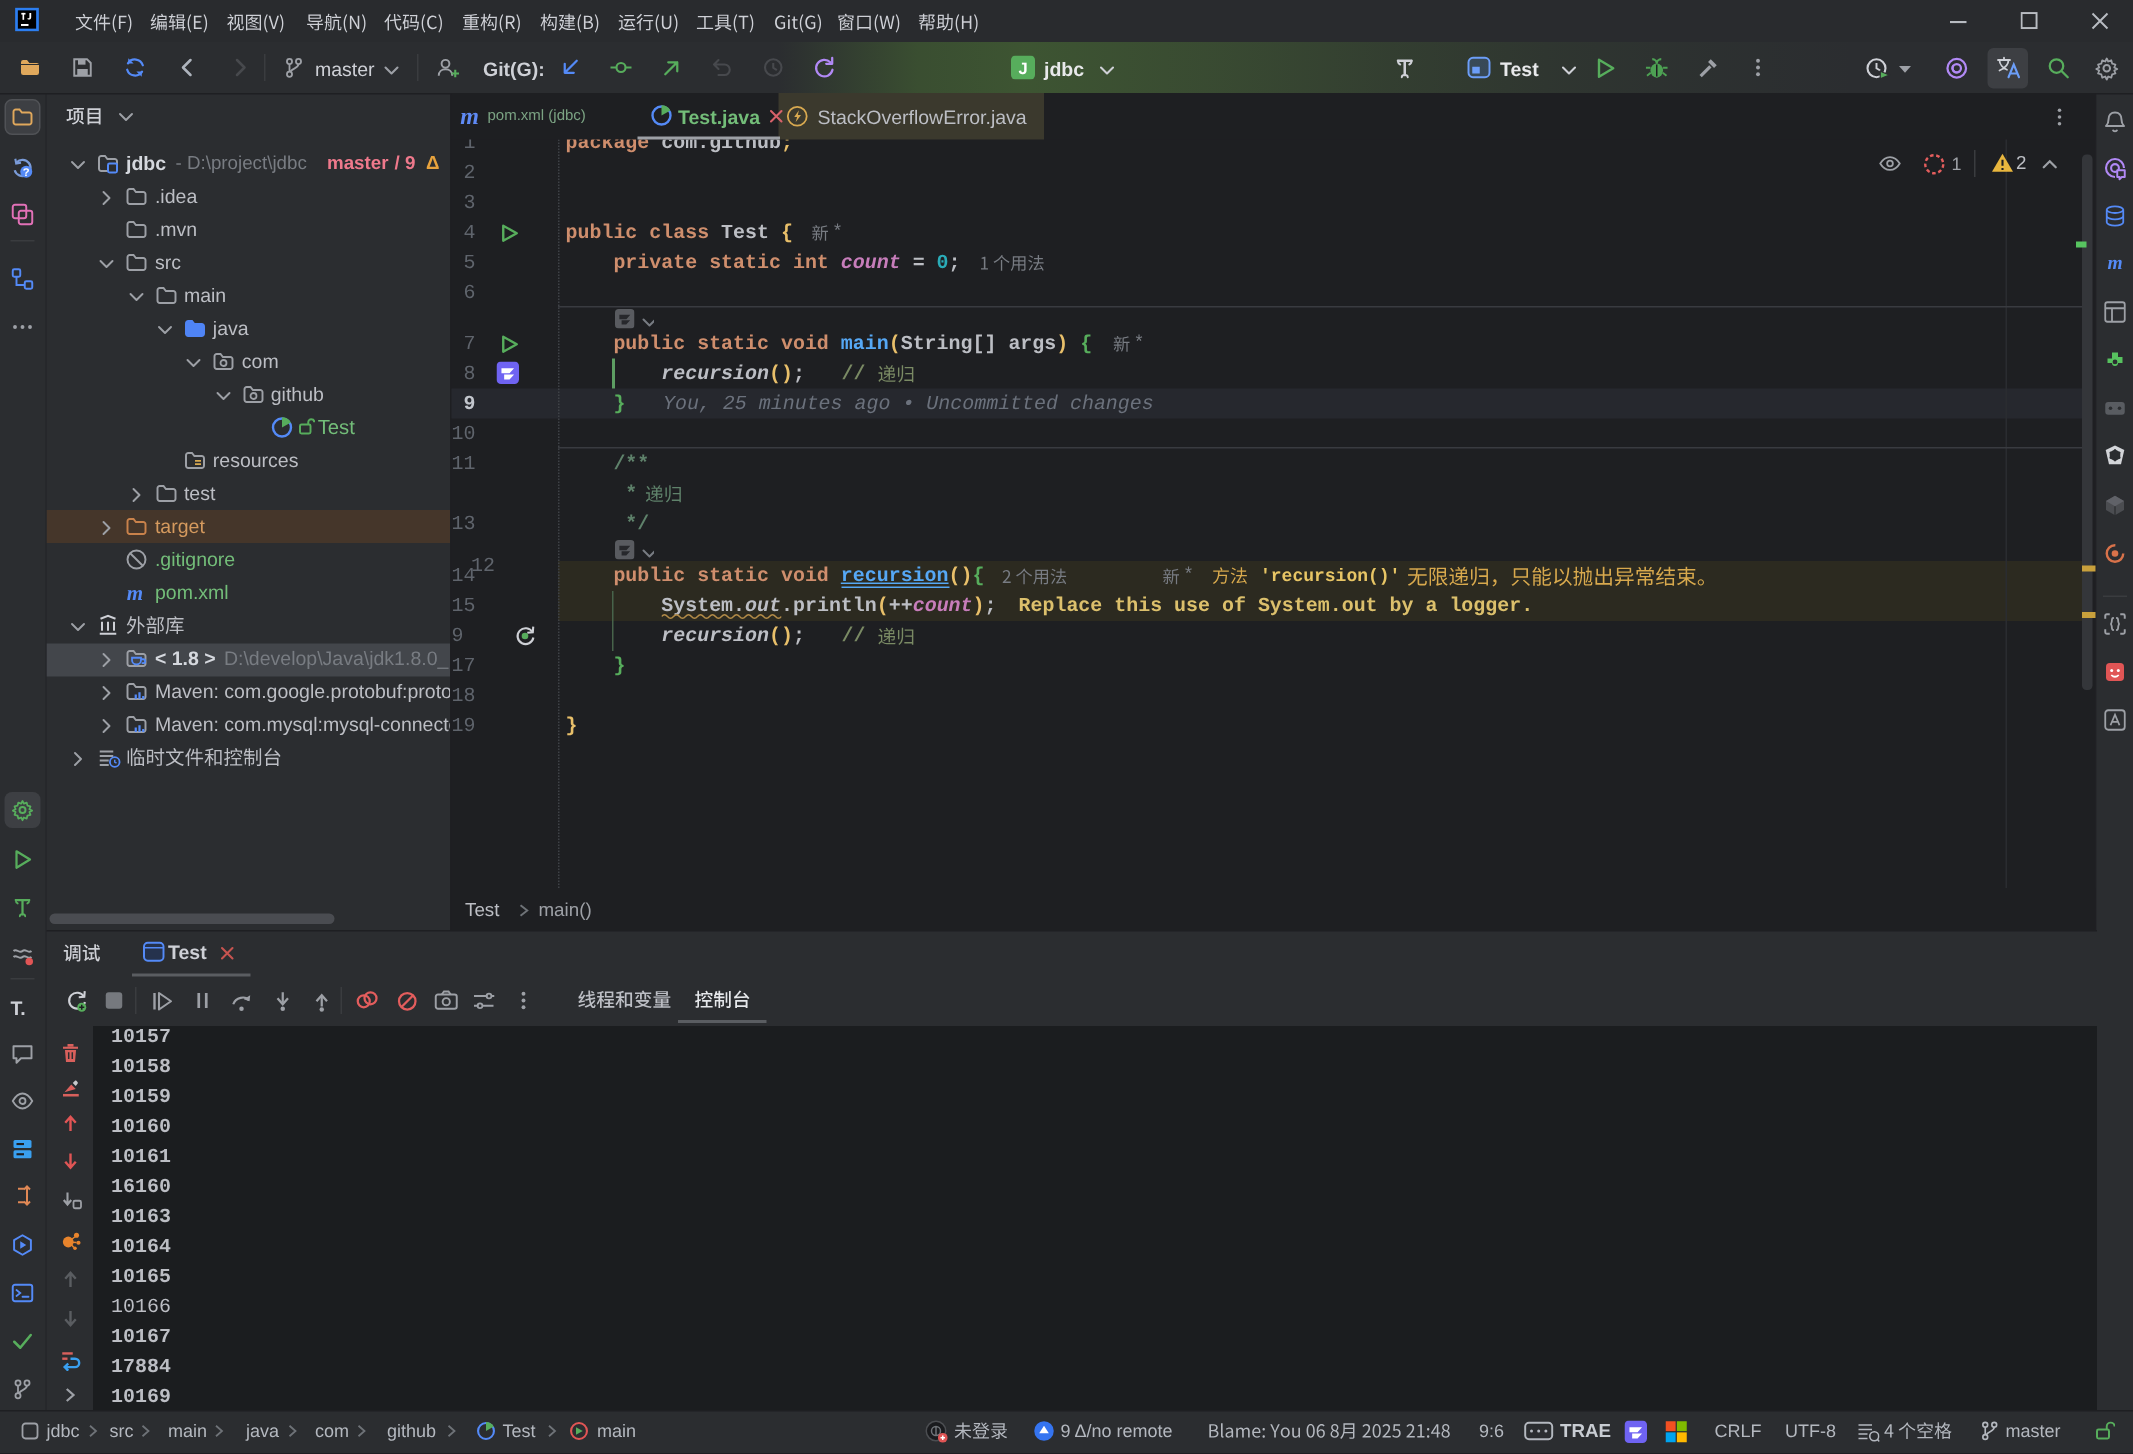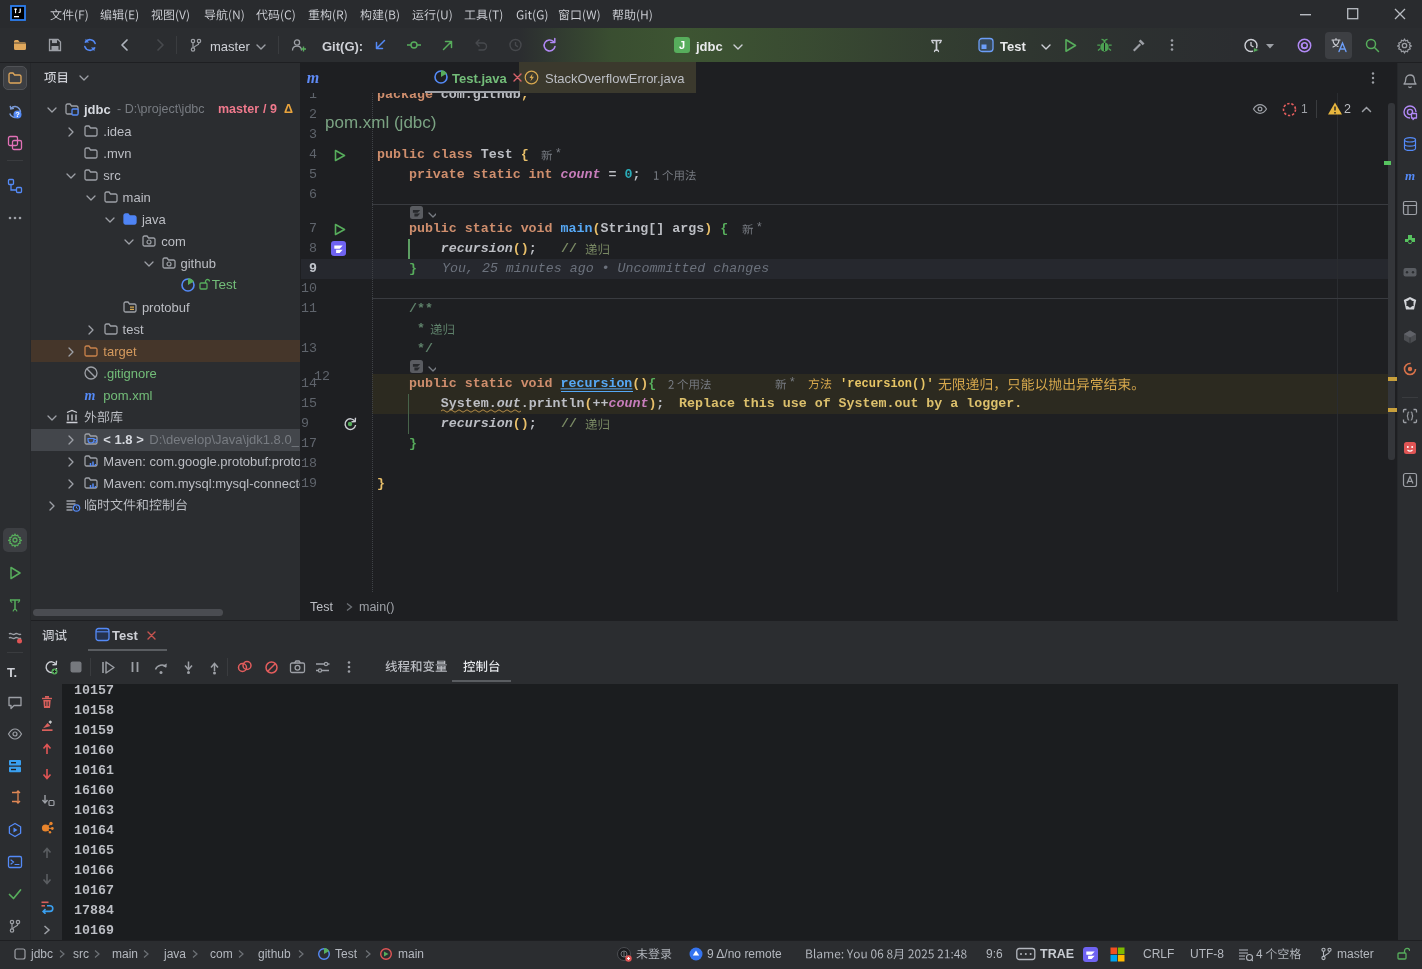--- a/index.html
+++ b/index.html
@@ -398,21 +398,21 @@
       </svg>
 <svg style="position:absolute;left:167.8px;top:215px;" width="11" height="13" viewBox="0 0 11 13">
         <rect x="1" y="5" width="7" height="6" rx="1" fill="none" stroke="#57ad5c" stroke-width="1.3"></rect>
         <path d="M6.5 5 V3.5 a2 2 0 0 1 4 0" fill="none" stroke="#57ad5c" stroke-width="1.3"></path>
       </svg>
 <div style="position:absolute;left:180.8px;top:222px;transform:translateY(-50%);font-family:'Liberation Sans', sans-serif;font-size:13.5px;font-weight:400;color:#73bd79;white-space:pre;line-height:1;">Test</div>
 <svg style="position:absolute;left:90.9px;top:236px;" width="16" height="16" viewBox="0 0 16 16">
         <path d="M2 4.5 A1.5 1.5 0 0 1 3.5 3 H6 l1.6 2 H12.5 A1.5 1.5 0 0 1 14 6.5 v5 A1.5 1.5 0 0 1 12.5 13 h-9 A1.5 1.5 0 0 1 2 11.5 Z" stroke="#9da0a6" stroke-width="1.3" fill="none"></path>
         <path d="M8 8.2 h4 M8 10.4 h4" stroke="#d8a950" stroke-width="1.2"></path>
       </svg>
-<div style="position:absolute;left:110.9px;top:244px;transform:translateY(-50%);font-family:'Liberation Sans', sans-serif;font-size:13px;font-weight:400;color:#bcbec4;white-space:pre;line-height:1;">protobuf</div>
+<div style="position:absolute;left:110.9px;top:244px;transform:translateY(-50%);font-family:'Liberation Sans', sans-serif;font-size:13px;font-weight:400;color:#bcbec4;white-space:pre;line-height:1;">resources</div>
 <svg style="position:absolute;left:51.599999999999994px;top:259px;" width="14" height="14" viewBox="0 0 14 14">
         <path d="M6 4 L10 8 L6 12" stroke="#9da0a6" stroke-width="1.3" fill="none" stroke-linecap="round" stroke-linejoin="round"></path>
       </svg>
 <svg style="position:absolute;left:71.6px;top:258px;" width="16" height="16" viewBox="0 0 16 16">
         <path d="M2 4.5 A1.5 1.5 0 0 1 3.5 3 H6 l1.6 2 H12.5 A1.5 1.5 0 0 1 14 6.5 v5 A1.5 1.5 0 0 1 12.5 13 h-9 A1.5 1.5 0 0 1 2 11.5 Z" stroke="#9da0a6" stroke-width="1.3" fill="none"></path>
       </svg>
 <div style="position:absolute;left:91.6px;top:266px;transform:translateY(-50%);font-family:'Liberation Sans', sans-serif;font-size:13px;font-weight:400;color:#bcbec4;white-space:pre;line-height:1;">test</div>
 <div style="position:absolute;left:0px;top:277px;width:269px;height:22px;background:#45362a;"></div>
 <svg style="position:absolute;left:32.3px;top:281px;" width="14" height="14" viewBox="0 0 14 14">
         <path d="M6 4 L10 8 L6 12" stroke="#9da0a6" stroke-width="1.3" fill="none" stroke-linecap="round" stroke-linejoin="round"></path>
@@ -615,21 +615,21 @@
     </svg>
 <div style="position:absolute;left:1388px;top:103px;width:7px;height:357px;background:#34363a;border-radius:3px;"></div>
 <div style="position:absolute;left:1388px;top:377px;width:9px;height:4px;background:#c8a03c;"></div>
 <div style="position:absolute;left:1388px;top:408px;width:9px;height:4px;background:#c8a03c;"></div>
 <div style="position:absolute;left:1384px;top:161px;width:7px;height:4px;background:#57c460;"></div>
 <div style="position:absolute;left:301px;top:62px;width:1096px;height:31px;background:#1e1f22;"></div>
 <div style="position:absolute;left:519px;top:62px;width:177px;height:31px;background:#3b392d;"></div>
 <svg style="position:absolute;left:305px;top:69px;" width="16" height="16" viewBox="0 0 16 16">
       <text x="8" y="13.5" font-family="Liberation Serif" font-style="italic" font-size="16" font-weight="bold" fill="#5f8af5" text-anchor="middle">m</text>
     </svg>
-<div style="position:absolute;left:325px;top:78px;transform:translateY(-50%);font-family:'Liberation Sans', sans-serif;font-size:17px;font-weight:400;color:#7ba383;white-space:pre;line-height:1;margin-top:44px;">pom.xml (jdbc)</div>
+<div style="position:absolute;left:325px;top:78px;transform:translateY(-50%);font-family:'Liberation Sans', sans-serif;font-size:10px;font-weight:400;color:#7ba383;white-space:pre;line-height:1;">pom.xml (jdbc)</div>
 <svg style="position:absolute;left:433px;top:69px;" width="16" height="16" viewBox="0 0 16 16">
       <circle cx="8" cy="8" r="6" fill="none" stroke="#548af7" stroke-width="1.6"></circle>
       <path d="M8 8 L8 1.2 A6.8 6.8 0 0 1 13.9 4.6 Z" fill="#57ad5c"></path>
     </svg>
 <div style="position:absolute;left:452px;top:78px;transform:translateY(-50%);font-family:'Liberation Sans', sans-serif;font-size:13px;font-weight:700;color:#73bd79;white-space:pre;line-height:1;">Test.java</div>
 <svg style="position:absolute;left:511px;top:71px;" width="13" height="13" viewBox="0 0 13 13">
       <path d="M3 3 L10 10 M10 3 L3 10" stroke="#d8626a" stroke-width="1.4" stroke-linecap="round"></path>
     </svg>
 <div style="position:absolute;left:425px;top:91px;width:95px;height:2px;background:#9da0a6;"></div>
 <svg style="position:absolute;left:524px;top:70px;" width="15" height="15" viewBox="0 0 15 15">
@@ -772,21 +772,21 @@
     </svg>
 <div style="position:absolute;left:74px;top:691px;transform:translateY(-50%);font-family:'Liberation Mono', monospace;font-size:13.3px;font-weight:700;color:#bcbec4;white-space:pre;line-height:1;">10157</div>
 <div style="position:absolute;left:74px;top:711px;transform:translateY(-50%);font-family:'Liberation Mono', monospace;font-size:13.3px;font-weight:700;color:#bcbec4;white-space:pre;line-height:1;">10158</div>
 <div style="position:absolute;left:74px;top:731px;transform:translateY(-50%);font-family:'Liberation Mono', monospace;font-size:13.3px;font-weight:700;color:#bcbec4;white-space:pre;line-height:1;">10159</div>
 <div style="position:absolute;left:74px;top:751px;transform:translateY(-50%);font-family:'Liberation Mono', monospace;font-size:13.3px;font-weight:700;color:#bcbec4;white-space:pre;line-height:1;">10160</div>
 <div style="position:absolute;left:74px;top:771px;transform:translateY(-50%);font-family:'Liberation Mono', monospace;font-size:13.3px;font-weight:700;color:#bcbec4;white-space:pre;line-height:1;">10161</div>
 <div style="position:absolute;left:74px;top:791px;transform:translateY(-50%);font-family:'Liberation Mono', monospace;font-size:13.3px;font-weight:700;color:#bcbec4;white-space:pre;line-height:1;">16160</div>
 <div style="position:absolute;left:74px;top:811px;transform:translateY(-50%);font-family:'Liberation Mono', monospace;font-size:13.3px;font-weight:700;color:#bcbec4;white-space:pre;line-height:1;">10163</div>
 <div style="position:absolute;left:74px;top:831px;transform:translateY(-50%);font-family:'Liberation Mono', monospace;font-size:13.3px;font-weight:700;color:#bcbec4;white-space:pre;line-height:1;">10164</div>
 <div style="position:absolute;left:74px;top:851px;transform:translateY(-50%);font-family:'Liberation Mono', monospace;font-size:13.3px;font-weight:700;color:#bcbec4;white-space:pre;line-height:1;">10165</div>
-<div style="position:absolute;left:74px;top:871px;transform:translateY(-50%);font-family:'Liberation Mono', monospace;font-size:13.3px;font-weight:700;color:#bcbec4;white-space:pre;line-height:1;">10166</div>
+<div style="position:absolute;left:74px;top:871px;transform:translateY(-50%);font-family:'Liberation Mono', monospace;font-size:13.3px;font-weight:400;color:#bcbec4;white-space:pre;line-height:1;">10166</div>
 <div style="position:absolute;left:74px;top:891px;transform:translateY(-50%);font-family:'Liberation Mono', monospace;font-size:13.3px;font-weight:700;color:#bcbec4;white-space:pre;line-height:1;">10167</div>
 <div style="position:absolute;left:74px;top:911px;transform:translateY(-50%);font-family:'Liberation Mono', monospace;font-size:13.3px;font-weight:700;color:#bcbec4;white-space:pre;line-height:1;">17884</div>
 <div style="position:absolute;left:74px;top:931px;transform:translateY(-50%);font-family:'Liberation Mono', monospace;font-size:13.3px;font-weight:700;color:#bcbec4;white-space:pre;line-height:1;">10169</div>
 <div style="position:absolute;left:0px;top:940px;width:1422px;height:29px;background:#2b2d30;"></div>
 <div style="position:absolute;left:0px;top:940px;width:1422px;height:1px;background:#1e1f22;"></div>
 <svg style="position:absolute;left:14px;top:948px;" width="12" height="12" viewBox="0 0 12 12">
       <rect x="1" y="1" width="10" height="10" rx="2" fill="none" stroke="#9da0a6" stroke-width="1.2"></rect>
     </svg>
 <div style="position:absolute;left:31px;top:954px;transform:translateY(-50%);font-family:'Liberation Sans', sans-serif;font-size:12px;font-weight:400;color:#b4b8bf;white-space:pre;line-height:1;">jdbc</div>
 <svg style="position:absolute;left:57px;top:949px;" width="10" height="10" viewBox="0 0 10 10">

